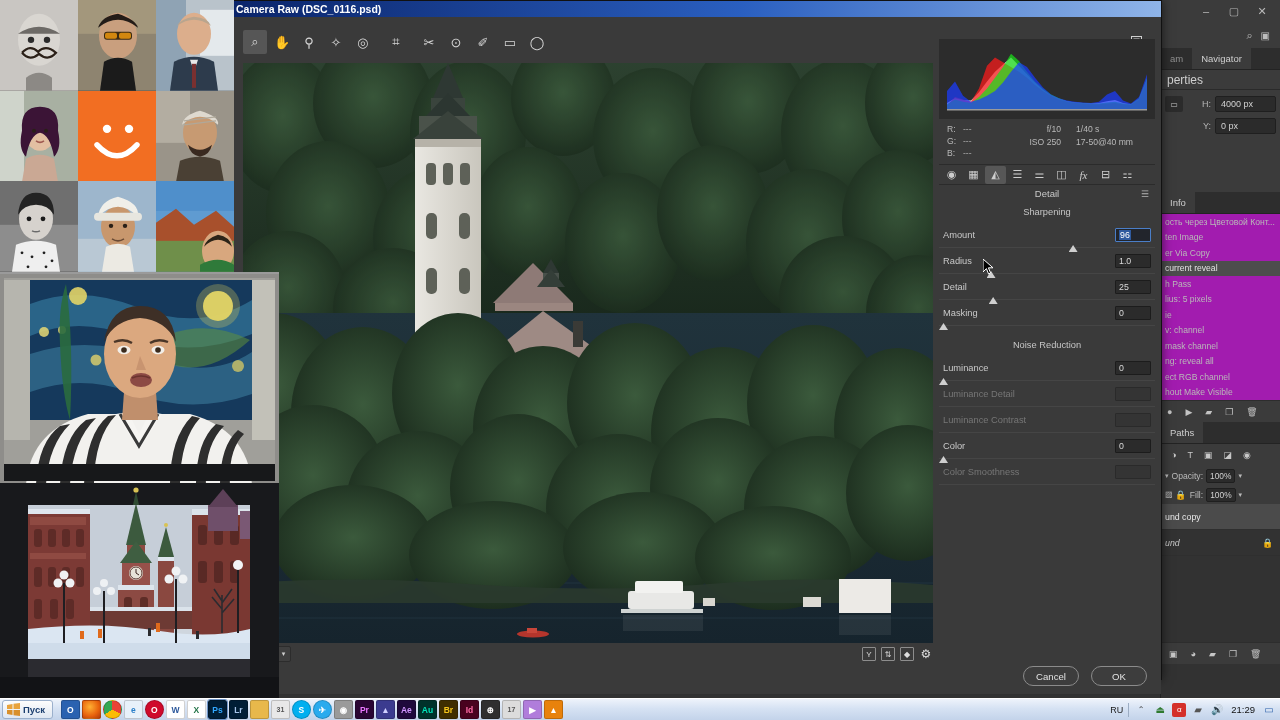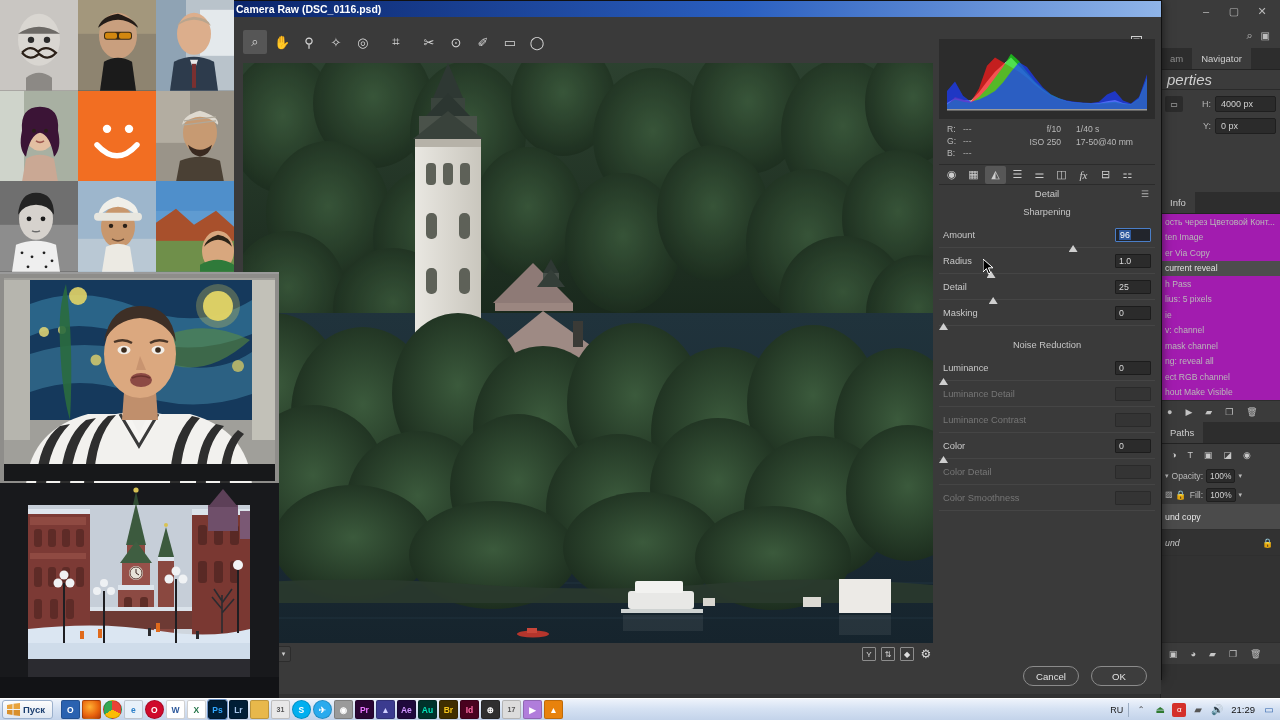--- a/index.html
+++ b/index.html
@@ -40,23 +40,22 @@
     height: 22px; background: #2d2d2d; display: flex; align-items: flex-end;
     border-bottom: 1px solid #232323;
   }
   .dock-tab {
     height: 21px; padding: 0 9px; display: flex; align-items: center;
     font-size: 9.5px; color: #8e8e8e; background: #2d2d2d;
   }
   .dock-tab.active { background: #3b3b3b; color: #cfcfcf; }
   .panel-head {
     height: 20px; display: flex; align-items: center; padding-left: 6px;
-    background: #3b3b3b; font-size: 15px; color: #cfcfcf;
+    background: #3b3b3b; font-size: 12px; color: #cfcfcf;
     border-bottom: 1px solid #2a2a2a;
-    font-style: italic;
   }
   .prop-rows { padding: 6px 4px; background: #3b3b3b; }
   .prop-row { display: flex; align-items: center; gap: 4px; margin-bottom: 6px; }
   .prop-lab { width: 24px; text-align: right; font-size: 9px; color: #b5b5b5; }
   .prop-val {
     flex: 1; height: 16px; background: #2b2b2b; border: 1px solid #1f1f1f;
     border-radius: 2px; display: flex; align-items: center; padding-left: 5px;
     font-size: 9px; color: #d2d2d2;
   }
   .prop-icon {
@@ -668,24 +667,20 @@
         <div class="ctrl dim">
           <span class="lab">Luminance Contrast</span>
           <div class="fld empty"></div>
         </div>
         <div class="ctrl">
           <span class="lab">Color</span>
           <div class="fld">0</div>
           <div class="slider-knob" style="left:0%;"></div>
         </div>
         <div class="ctrl dim">
-          <span class="lab">Color Detail</span>
-          <div class="fld empty"></div>
-        </div>
-        <div class="ctrl dim">
           <span class="lab">Color Smoothness</span>
           <div class="fld empty"></div>
         </div>
       </div>
 
       <div class="cr-footer">
         <div class="cr-btn">Cancel</div>
         <div class="cr-btn">OK</div>
       </div>
     </div>

